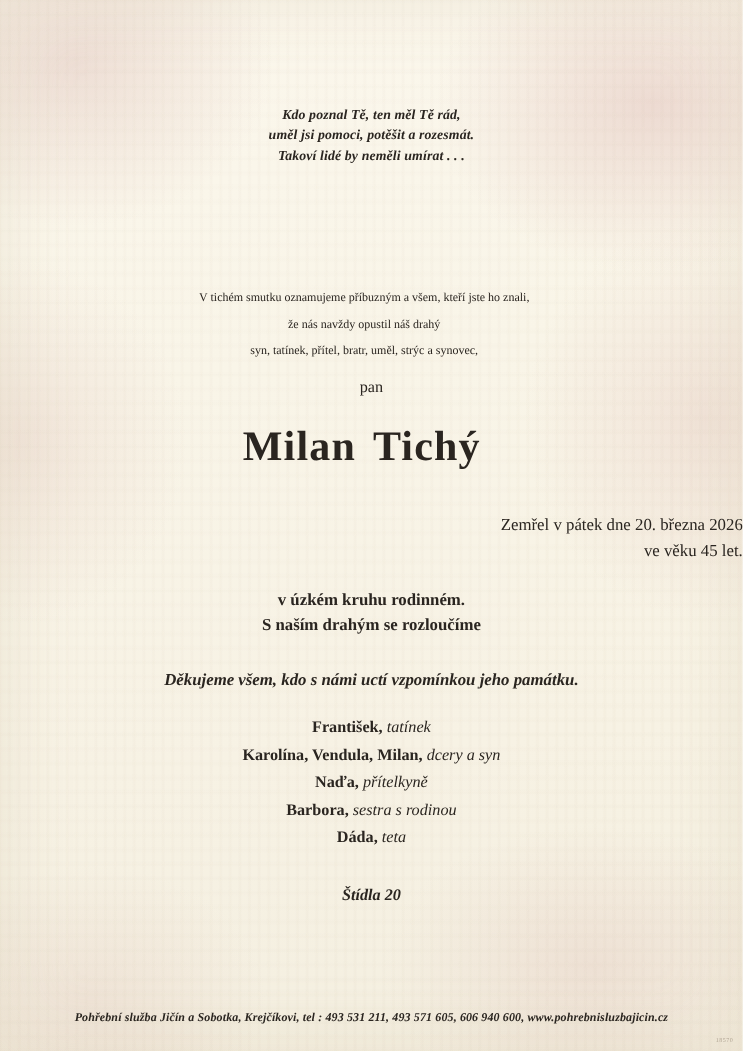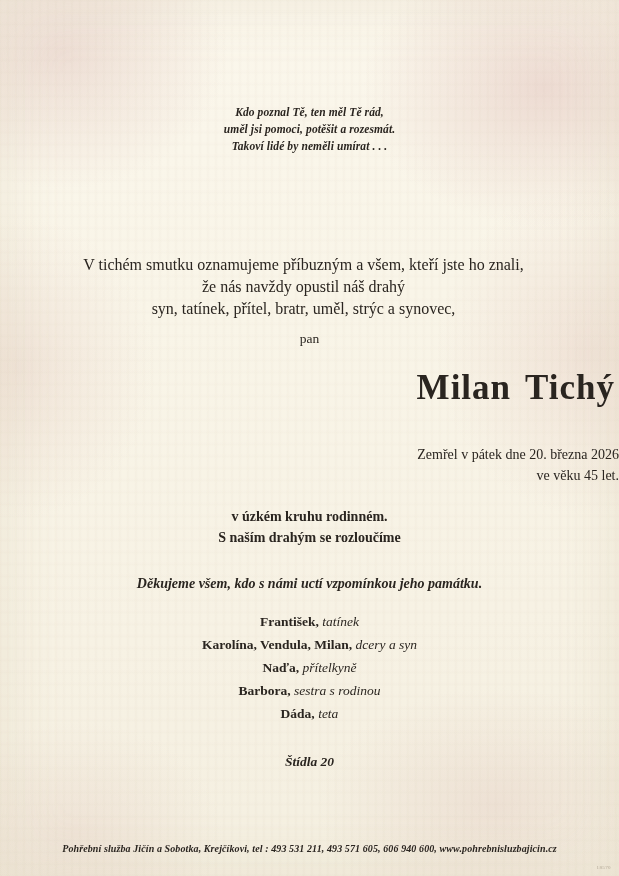--- a/index.html
+++ b/index.html
@@ -40,56 +40,55 @@
     pointer-events: none;
     box-shadow: inset 0 0 60px rgba(200,180,150,0.22);
   }
   .content {
     position: relative;
     z-index: 2;
     width: 100%;
     height: 100%;
     box-sizing: border-box;
   }
-  .center { text-align: center; margin-top: 16px; }
+  .center { text-align: center; }
 
   .verse {
     position: absolute;
     left: 0; right: 0;
     top: 88px;
     font-style: italic;
     font-weight: bold;
     font-size: 11.5px;
     line-height: 17px;
     letter-spacing: 0.1px;
   }
 
   .intro {
     position: absolute;
     left: 0; right: 12px;
     top: 238px;
-    font-size: 16px;
+    font-size: 10px;
     line-height: 22px;
   }
 
   .pan {
     position: absolute;
     left: 0; right: 0;
     top: 315px;
     font-size: 13.5px;
   }
 
   .name {
     position: absolute;
-    left: 0; right: 4px;
+    left: 0; right: 16px;
     top: 352px;
     font-size: 35px;
     font-weight: bold;
     letter-spacing: 1px;
-    text-align: right;
   }
   .name .gap { display: inline-block; width: 14px; }
 
   .death {
     position: absolute;
     left: 0; right: 0;
     top: 428px;
     font-size: 14px;
     line-height: 21px;
     text-align: right;

